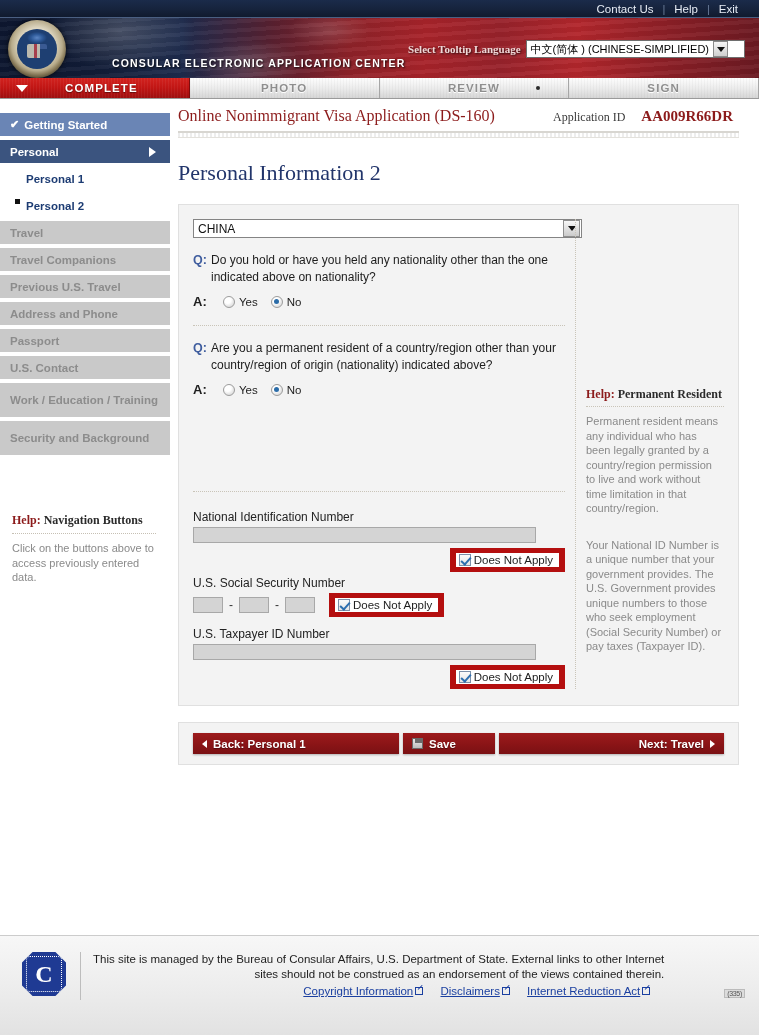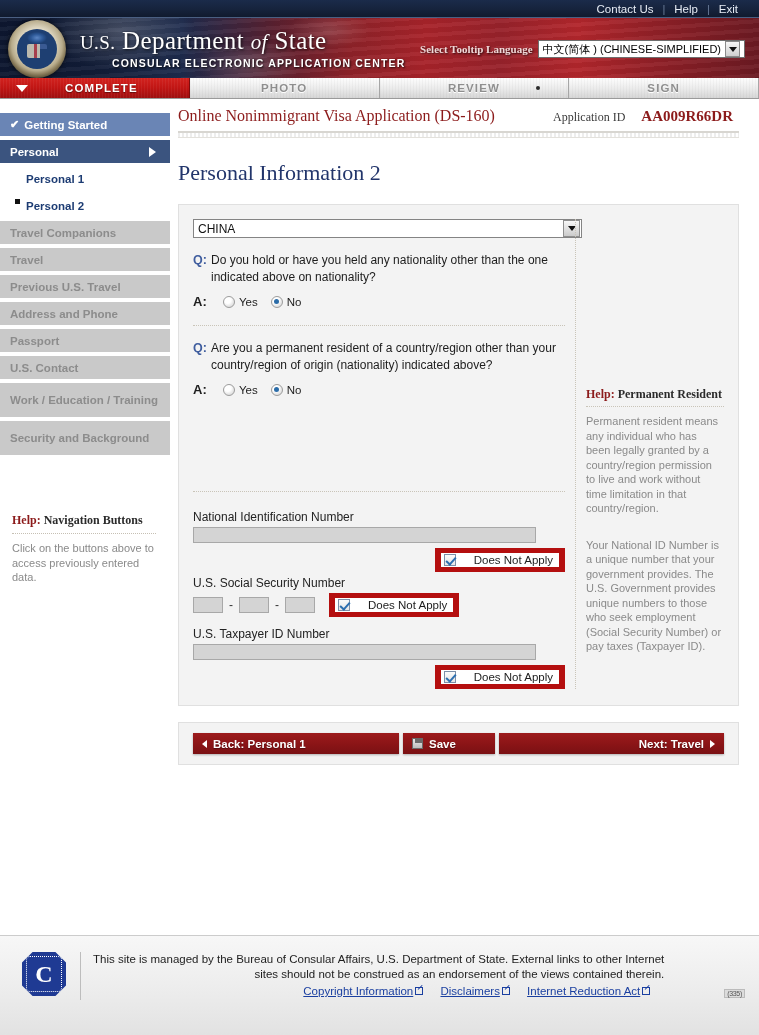--- a/index.html
+++ b/index.html
@@ -127,21 +127,21 @@
     font-weight: bold;
     text-shadow: 1px 1px 2px rgba(0,0,0,0.7);
     white-space: nowrap;
   }
   .lang-select {
     display: flex;
     align-items: center;
     background: #ffffff;
     border: 1px solid #6e6e6e;
     height: 18px;
-    padding: 0 4px 0 4px;
+    padding: 0 16px 0 4px;
     font-size: 11px;
     color: #000;
     white-space: nowrap;
   }
   .lang-select .arrowbox {
     width: 15px; height: 16px;
     margin-left: 4px;
     background: linear-gradient(180deg, #f6f6f6, #cfcfcf);
     border: 1px solid #8a8a8a;
     display: flex; align-items: center; justify-content: center;
@@ -415,21 +415,21 @@
   }
   .dna-box {
     background: #b40f0f;
     padding: 5px 6px;
     display: inline-flex;
   }
   .dna-inner {
     background: #ffffff;
     display: flex;
     align-items: center;
-    gap: 18px;
+    gap: 3px;
     padding: 1px 6px 1px 3px;
     text-align: center;
   }
   .cbx {
     width: 12px; height: 12px;
     background: linear-gradient(180deg,#fbfbfb,#e6e6e6);
     border: 1px solid #7c8fa8;
     position: relative;
     flex-shrink: 0;
   }
@@ -597,26 +597,20 @@
   <span class="tsep">|</span>
   <a href="#">Help</a>
   <span class="tsep">|</span>
   <a href="#">Exit</a>
 </div>
 
 <div class="banner">
   <div class="banner-flag"></div>
   <div class="banner-stripes"></div>
   <div class="seal"></div>
-  <div class="banner-title">
-    <span class="sm">U.S.</span>
-    <span>Department</span>
-    <span class="it">of</span>
-    <span>State</span>
-  </div>
   <div class="banner-sub">CONSULAR ELECTRONIC APPLICATION CENTER</div>
   <div class="lang-wrap">
     <span class="lang-label">Select Tooltip Language</span>
     <div class="lang-select">
       <span>中文(简体 ) (CHINESE-SIMPLIFIED)</span>
       <span class="arrowbox">
           <span class="caret-dn"></span>
         </span>
     </div>
   </div>
@@ -651,24 +645,24 @@
       <span class="arrow"></span>
     </div>
     <div class="nav-sub">
       <span>Personal 1</span>
     </div>
     <div class="nav-sub">
       <span class="bullet"></span>
       <span>Personal 2</span>
     </div>
     <div class="nav-item disabled">
+      <span>Travel</span>
+    </div>
+    <div class="nav-item disabled">
       <span>Travel Companions</span>
-    </div>
-    <div class="nav-item disabled">
-      <span>Travel</span>
     </div>
     <div class="nav-item disabled">
       <span>Previous U.S. Travel</span>
     </div>
     <div class="nav-item disabled">
       <span>Address and Phone</span>
     </div>
     <div class="nav-item disabled">
       <span>Passport</span>
     </div>

